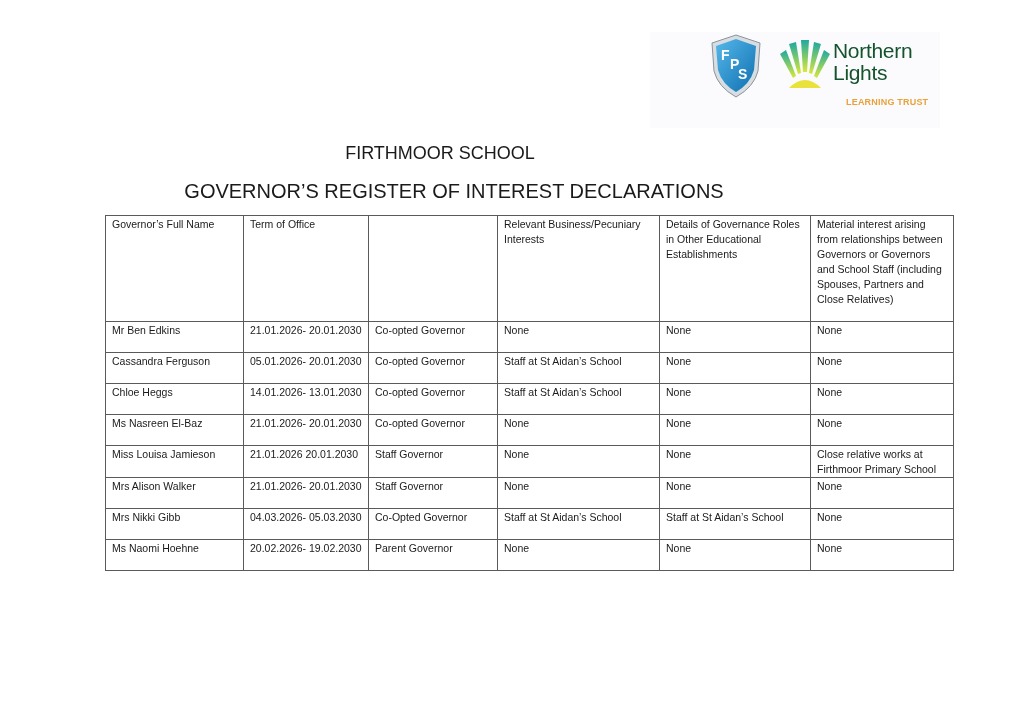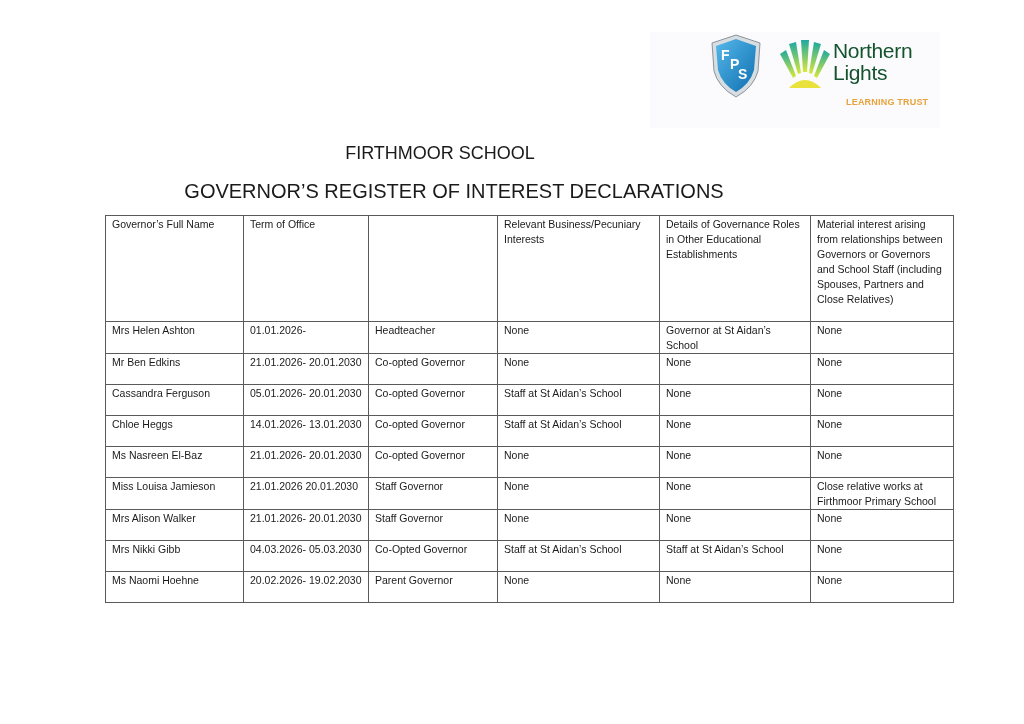--- a/index.html
+++ b/index.html
@@ -72,28 +72,20 @@
   <tbody>
       <tr class="hdr">
     <td>Governor’s Full Name</td>
     <td>Term of Office</td>
     <td></td>
     <td>Relevant Business/Pecuniary Interests</td>
     <td>Details of Governance Roles in Other Educational Establishments</td>
     <td>Material interest arising from relationships between Governors or Governors and School Staff (including Spouses, Partners and Close Relatives)</td>
   </tr>
   <tr class="row">
-    <td>Mrs Helen Ashton</td>
-    <td>01.01.2026-</td>
-    <td>Headteacher</td>
-    <td>None</td>
-    <td>Governor at St Aidan’s School</td>
-    <td>None</td>
-  </tr>
-  <tr class="row">
     <td>Mr Ben Edkins</td>
     <td>21.01.2026- 20.01.2030</td>
     <td>Co-opted Governor</td>
     <td>None</td>
     <td>None</td>
     <td>None</td>
   </tr>
   <tr class="row">
     <td>Cassandra Ferguson</td>
     <td>05.01.2026- 20.01.2030</td>

